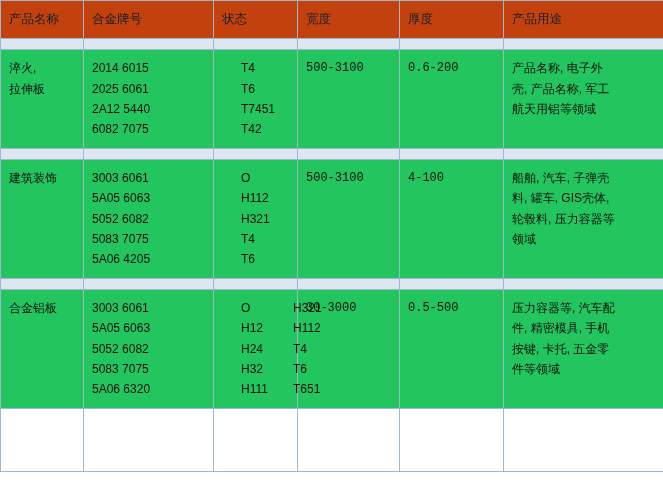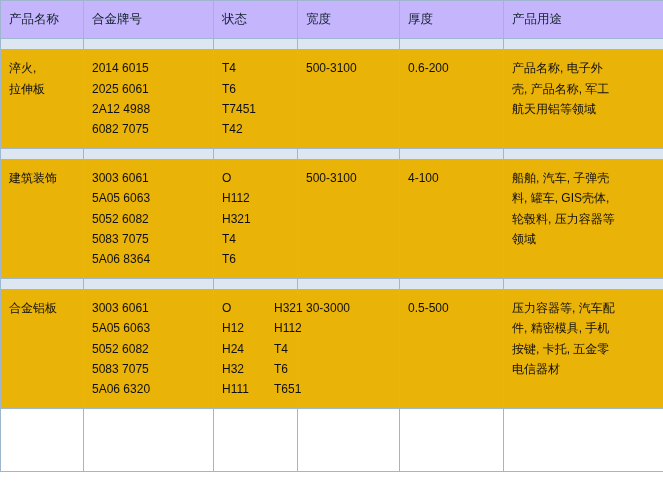--- a/index.html
+++ b/index.html
@@ -31,65 +31,66 @@
   .spec-table th,
   .spec-table td {
     border: 1px solid #9fb6cf;
     vertical-align: top;
     padding: 8px 6px 8px 8px;
     font-weight: normal;
     text-align: left;
     line-height: 1.7;
   }
   thead th {
-    background: #c4b5fd;
+    background: #c2410c;
     color: #15212e;
     font-size: 12.5px;
     padding-top: 7px;
     padding-bottom: 7px;
     line-height: 1.4;
     vertical-align: middle;
     border-color: #93aecb;
   }
   tbody td {
-    background: #eab308;
+    background: #22c55e;
     font-size: 12px;
     color: #0f0f0f;
   }
   .rowgap td {
     background: #dce7f2;
     border-left: 1px solid #9fb6cf;
     border-right: 1px solid #9fb6cf;
     border-top: 1px solid #9fb6cf;
     border-bottom: 1px solid #9fb6cf;
     padding: 0;
     height: 10px;
   }
   .cell-lines > div {
     white-space: pre;
   }
   .mid {
     vertical-align: top;
     padding-top: 40px;
+    font-family: Liberation Mono, monospace;
   }
   .mid-2 { padding-top: 56px; }
   .mid-3 { padding-top: 56px; }
   .filler td {
     border-left: 1px solid #9fb6cf;
     border-right: 1px solid #9fb6cf;
     border-top: none;
     border-bottom: none;
     background: #ffffff;
     height: 46px;
   }
   .state-grid {
     display: grid;
     grid-template-columns: 52px auto;
   }
-  .state-grid div { white-space: pre; }
+  .state-grid div { white-space: pre; margin-left: 19px; }
 </style>
 </head>
 <body>
 
 <table class="spec-table">
   <colgroup>
     <col class="c0">
       <col class="c1">
       <col class="c2">
       <col class="c3">
@@ -118,21 +119,21 @@
     </tr>
 
     <tr>
       <td class="cell-lines">
         <div>淬火,</div>
         <div>拉伸板</div>
       </td>
       <td class="cell-lines">
         <div>2014 6015</div>
         <div>2025 6061</div>
-        <div>2A12 4988</div>
+        <div>2A12 5440</div>
         <div>6082 7075</div>
       </td>
       <td class="cell-lines">
         <div class="state-grid">
           <div>T4</div>
           <div></div>
           <div>T6</div>
           <div></div>
           <div>T7451</div>
           <div></div>
@@ -160,21 +161,21 @@
 
     <tr>
       <td class="cell-lines">
         <div>建筑装饰</div>
       </td>
       <td class="cell-lines">
         <div>3003 6061</div>
         <div>5A05 6063</div>
         <div>5052 6082</div>
         <div>5083 7075</div>
-        <div>5A06 8364</div>
+        <div>5A06 4205</div>
       </td>
       <td class="cell-lines">
         <div class="state-grid">
           <div>O</div>
           <div></div>
           <div>H112</div>
           <div></div>
           <div>H321</div>
           <div></div>
           <div>T4</div>
@@ -226,21 +227,21 @@
           <div>H111</div>
           <div>T651</div>
         </div>
       </td>
       <td class="mid mid-3">30-3000</td>
       <td class="mid mid-3">0.5-500</td>
       <td class="cell-lines">
         <div>压力容器等, 汽车配</div>
         <div>件, 精密模具, 手机</div>
         <div>按键, 卡托, 五金零</div>
-        <div>电信器材</div>
+        <div>件等领域</div>
       </td>
     </tr>
 
     <tr class="filler">
       <td></td>
       <td></td>
       <td></td>
       <td></td>
       <td></td>
       <td></td>

